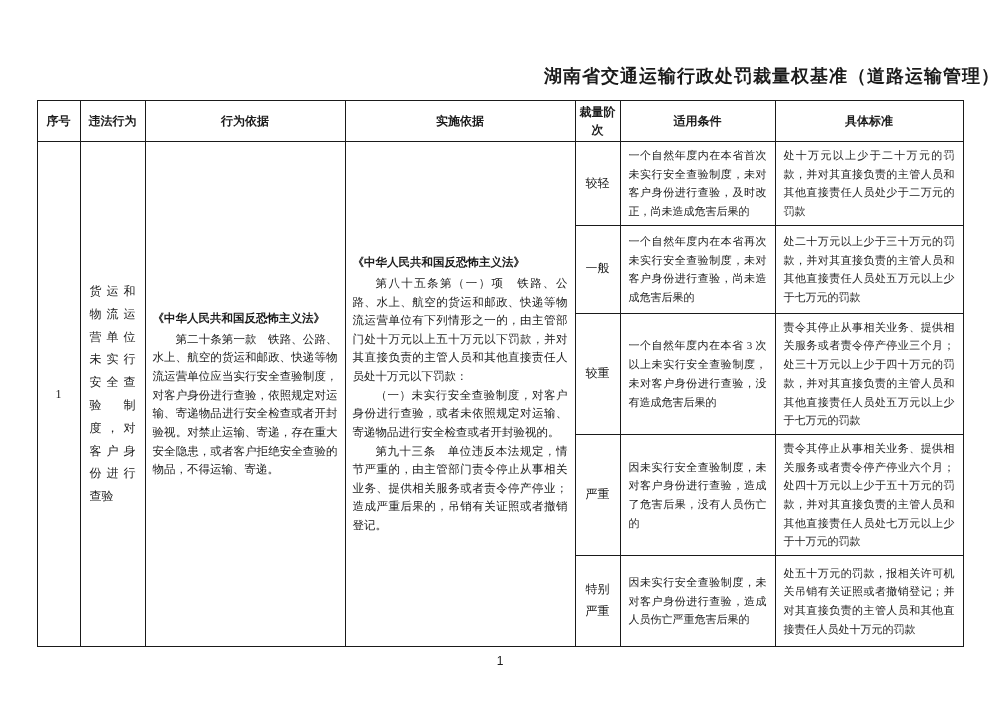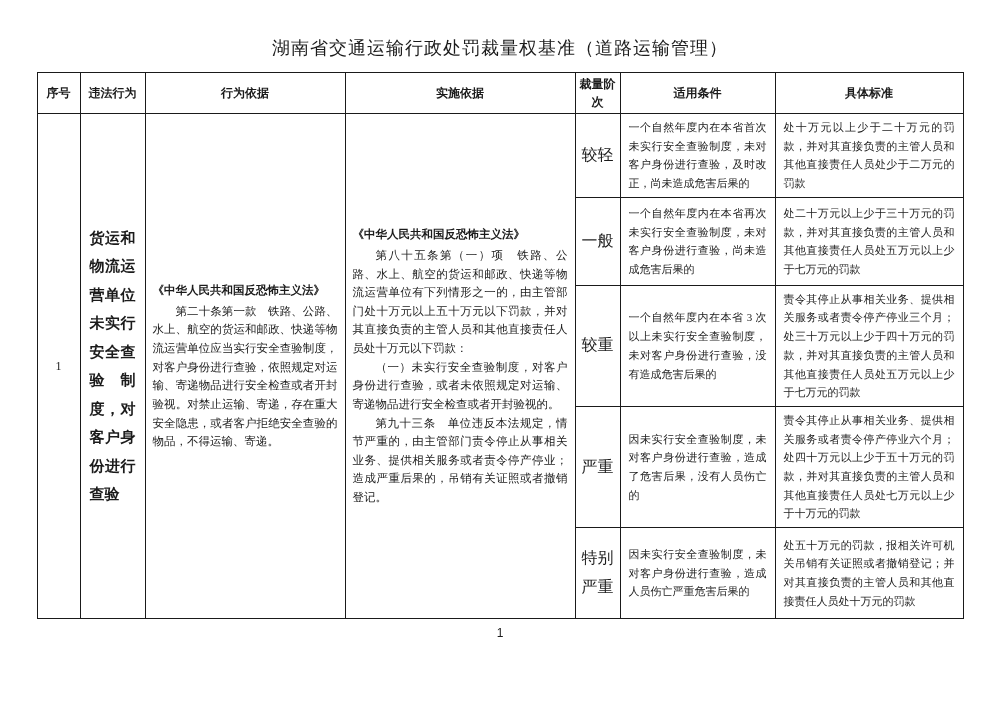--- a/index.html
+++ b/index.html
@@ -4,24 +4,24 @@
 <style>
   * { margin: 0; padding: 0; box-sizing: border-box; }
   html, body { width: 1000px; height: 707px; }
   body {
     background: #ffffff;
     color: #1b1b1b;
     font-family: "Liberation Serif", "DejaVu Serif", serif;
     overflow: hidden;
   }
   .doc-title {
-    padding-top: 36px;
-    text-align: center;
+    padding-top: 64px;
+    text-align: right;
     font-size: 18px;
-    font-weight: normal;
+    font-weight: bold;
     letter-spacing: 1px;
   }
   table.penalty-table {
     width: 926px;
     margin: 12px auto 4px auto;
     border-collapse: collapse;
     table-layout: fixed;
     font-size: 11.5px;
   }
   .penalty-table th, .penalty-table td {
@@ -43,42 +43,41 @@
   tr.r4 { height: 91px; }
   td.c-index {
     text-align: center;
     font-size: 12px;
   }
   td.c-violation { padding: 4px 9px; }
   .violation-text {
     text-align: justify;
     text-justify: inter-character;
     line-height: 1.9;
-    font-size: 15px;
-    font-weight: bold;
+    font-size: 12px;
   }
   td.c-basis, td.c-impl { padding: 6px 7px; }
   .law-title {
     text-align: left;
     font-weight: bold;
     font-size: 11.5px;
     line-height: 1.7;
     margin-bottom: 1px;
   }
   .para {
     text-indent: 2em;
     text-align: justify;
     text-justify: inter-character;
     line-height: 1.62;
     font-size: 11.5px;
     font-family: Liberation Serif, serif;
   }
   td.c-level {
     text-align: center;
-    font-size: 16px;
+    font-size: 12px;
     padding: 2px 6px;
     line-height: 1.8;
   }
   td.c-cond, td.c-std {
     padding: 4px 8px;
     text-align: justify;
     text-justify: inter-character;
     line-height: 1.7;
     font-size: 11px;
   }

